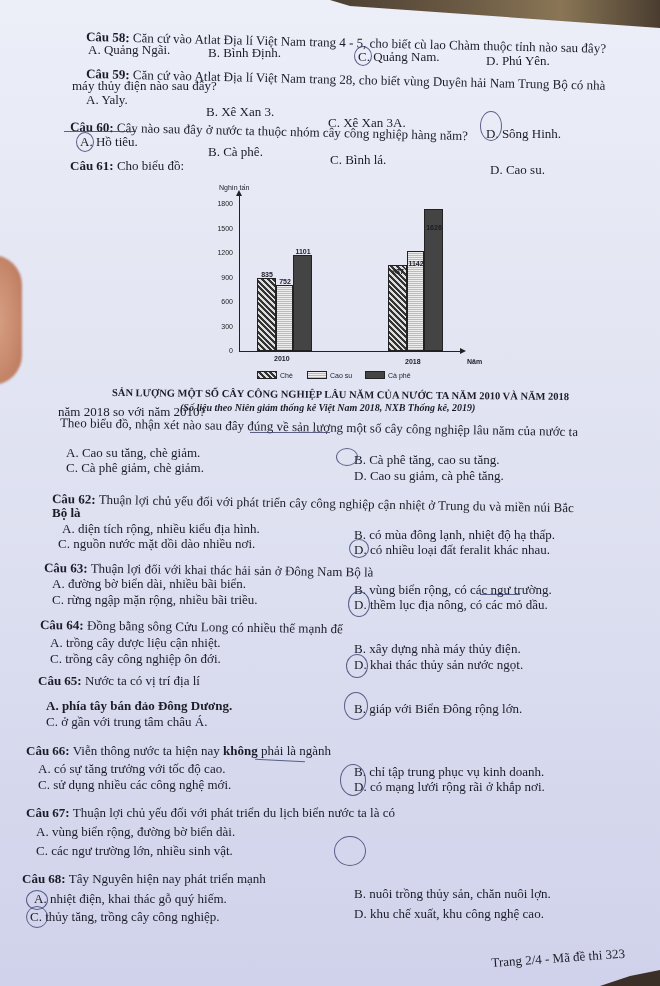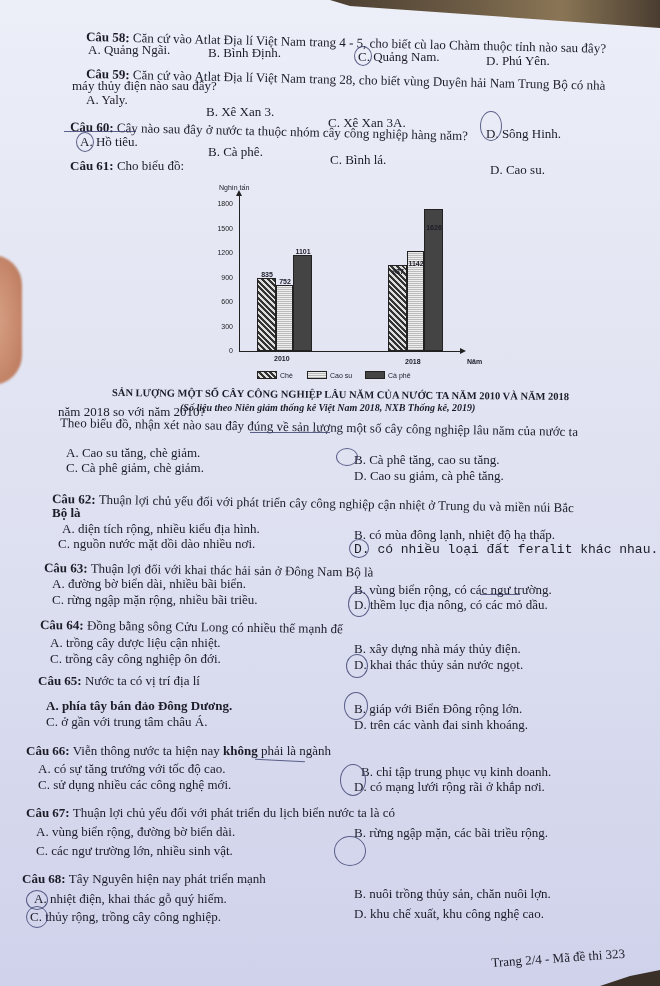--- a/index.html
+++ b/index.html
@@ -149,21 +149,21 @@
   <div class="opt" style="left:66px;top:460px;">C. Cà phê giảm, chè giảm.</div>
   <div class="opt" style="left:354px;top:468px;">D. Cao su giảm, cà phê tăng.</div>
 
   <div class="line" style="left:52px;top:491px;transform:rotate(1deg);transform-origin:left;">
     <span class="b">Câu 62:</span><span> Thuận lợi chủ yếu đối với phát triển cây công nghiệp cận nhiệt ở Trung du và miền núi Bắc</span>
   </div>
   <div class="line b" style="left:52px;top:505px;">Bộ là</div>
   <div class="opt" style="left:62px;top:521px;">A. diện tích rộng, nhiều kiểu địa hình.</div>
   <div class="opt" style="left:354px;top:527px;">B. có mùa đông lạnh, nhiệt độ hạ thấp.</div>
   <div class="opt" style="left:58px;top:536px;">C. nguồn nước mặt dồi dào nhiều nơi.</div>
-  <div class="opt" style="left:354px;top:542px;font-family:Liberation Mono, monospace;">D. có nhiều loại đất feralit khác nhau.</div>
+  <div class="opt" style="left:354px;top:542px;">D. có nhiều loại đất feralit khác nhau.</div>
   <div class="mark" style="left:349px;top:539px;width:18px;height:17px;"></div>
 
   <div class="line" style="left:44px;top:560px;transform:rotate(0.8deg);transform-origin:left;">
     <span class="b">Câu 63:</span><span> Thuận lợi đối với khai thác hải sản ở Đông Nam Bộ là</span>
   </div>
   <div class="opt" style="left:52px;top:576px;">A. đường bờ biển dài, nhiều bãi biển.</div>
   <div class="opt" style="left:354px;top:582px;">B. vùng biển rộng, có các ngư trường.</div>
   <div class="uline" style="left:480px;top:594px;width:40px;"></div>
   <div class="opt" style="left:52px;top:592px;">C. rừng ngập mặn rộng, nhiều bãi triều.</div>
   <div class="opt" style="left:354px;top:597px;">D. thềm lục địa nông, có các mỏ dầu.</div>
@@ -178,44 +178,42 @@
   <div class="opt" style="left:354px;top:657px;">D. khai thác thủy sản nước ngọt.</div>
   <div class="mark" style="left:346px;top:654px;width:20px;height:22px;"></div>
 
   <div class="line" style="left:38px;top:673px;">
     <span class="b">Câu 65:</span><span> Nước ta có vị trí địa lí</span>
   </div>
   <div class="opt" style="left:46px;top:698px;font-weight:bold;">A. phía tây bán đảo Đông Dương.</div>
   <div class="opt" style="left:354px;top:701px;">B. giáp với Biển Đông rộng lớn.</div>
   <div class="mark" style="left:344px;top:692px;width:22px;height:26px;"></div>
   <div class="opt" style="left:46px;top:714px;">C. ở gần với trung tâm châu Á.</div>
-  <div class="opt" style="left:354px;top:717px;">D. trên các vành đai sinh khoáng.</div>
 
   <div class="line" style="left:26px;top:743px;">
     <span class="b">Câu 66:</span><span> Viễn thông nước ta hiện nay </span><span class="b">không</span><span> phải là ngành</span>
   </div>
   <div class="uline" style="left:255px;top:760px;width:50px;transform:rotate(3deg);"></div>
   <div class="opt" style="left:38px;top:761px;text-align:right;">A. có sự tăng trưởng với tốc độ cao.</div>
-  <div class="opt" style="left:354px;top:764px;margin-left:7px;">B. chỉ tập trung phục vụ kinh doanh.</div>
+  <div class="opt" style="left:354px;top:764px;">B. chỉ tập trung phục vụ kinh doanh.</div>
   <div class="opt" style="left:38px;top:777px;">C. sử dụng nhiều các công nghệ mới.</div>
   <div class="opt" style="left:354px;top:779px;">D. có mạng lưới rộng rãi ở khắp nơi.</div>
   <div class="mark" style="left:340px;top:764px;width:24px;height:30px;"></div>
 
   <div class="line" style="left:26px;top:805px;">
     <span class="b">Câu 67:</span><span> Thuận lợi chủ yếu đối với phát triển du lịch biển nước ta là có</span>
   </div>
   <div class="opt" style="left:36px;top:824px;">A. vùng biển rộng, đường bờ biển dài.</div>
-  <div class="opt" style="left:354px;top:825px;">B. rừng ngập mặn, các bãi triều rộng.</div>
   <div class="opt" style="left:36px;top:843px;">C. các ngư trường lớn, nhiều sinh vật.</div>
   <div class="mark" style="left:334px;top:836px;width:30px;height:28px;"></div>
 
   <div class="line" style="left:22px;top:871px;">
     <span class="b">Câu 68:</span><span> Tây Nguyên hiện nay phát triển mạnh</span>
   </div>
   <div class="opt" style="left:34px;top:891px;">A. nhiệt điện, khai thác gỗ quý hiếm.</div>
   <div class="mark" style="left:26px;top:890px;width:20px;height:18px;"></div>
   <div class="opt" style="left:354px;top:886px;">B. nuôi trồng thủy sản, chăn nuôi lợn.</div>
-  <div class="opt" style="left:30px;top:909px;">C. thủy rộng, trồng cây công nghiệp.</div>
+  <div class="opt" style="left:30px;top:909px;">C. thủy tăng, trồng cây công nghiệp.</div>
   <div class="mark" style="left:26px;top:906px;width:20px;height:20px;"></div>
   <div class="opt" style="left:354px;top:906px;">D. khu chế xuất, khu công nghệ cao.</div>
 
   <div class="footer">Trang 2/4 - Mã đề thi 323</div>
 </div>
 
 </body></html>

